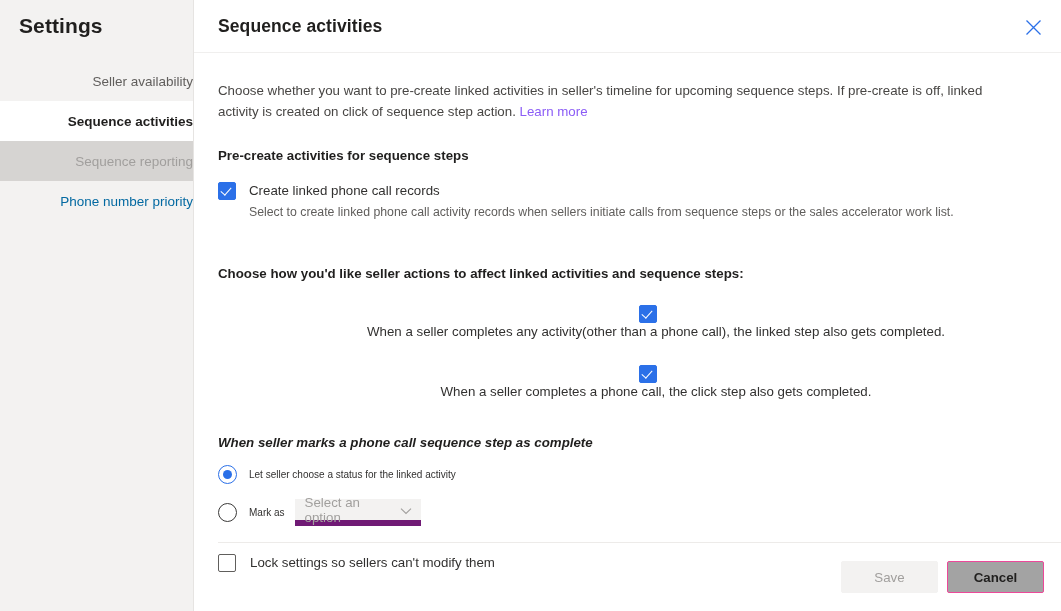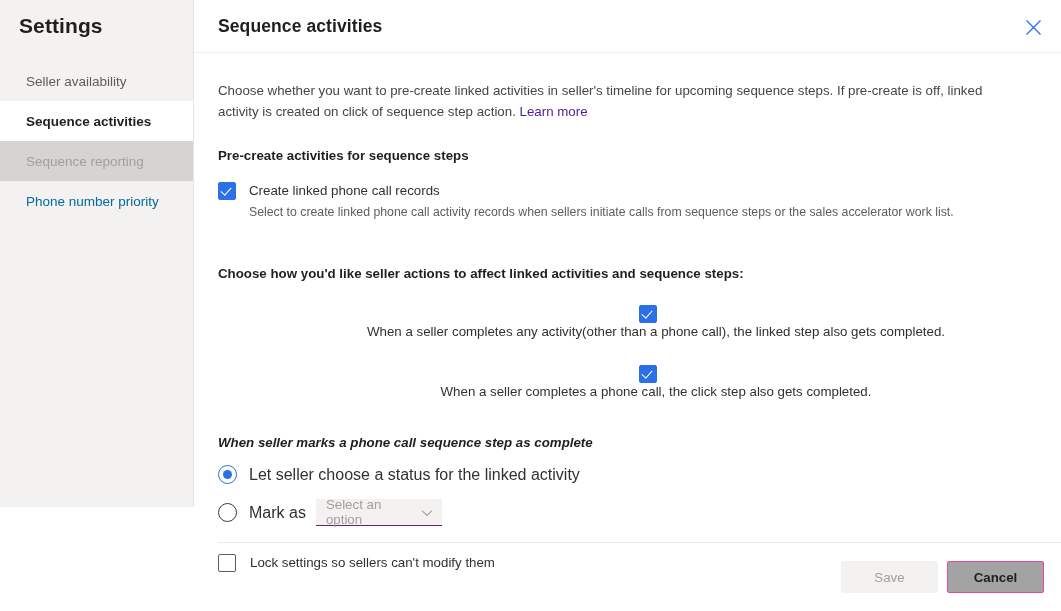--- a/index.html
+++ b/index.html
@@ -18,21 +18,21 @@
     display: flex;
     width: 1061px;
     height: 611px;
     position: relative;
   }
 
   
   .sidebar {
     width: 194px;
     min-width: 194px;
-    height: 507px;
+    height: 611px;
     background: #f3f2f1;
     border-right: 1px solid #e6e4e2;
     box-sizing: border-box;
     position: relative;
   }
   .settings-title {
     font-size: 21px;
     font-weight: bold;
     color: #201f1e;
     padding: 14px 0 0 19px;
@@ -44,20 +44,21 @@
   .nav-item {
     height: 40px;
     display: flex;
     align-items: center;
     padding-left: 26px;
     font-size: 13.5px;
     color: #605e5c;
     box-sizing: border-box;
     cursor: pointer;
     user-select: none;
+    justify-content: flex-end;
   }
   .nav-item.selected {
     background: #ffffff;
     color: #201f1e;
     font-weight: bold;
   }
   .nav-item.hovered {
     background: #d6d4d2;
     color: #a19f9d;
   }
@@ -109,21 +110,21 @@
   }
 
   .description {
     font-size: 13.3px;
     line-height: 21px;
     color: #484644;
     padding-top: 27px;
     max-width: 808px;
   }
   .link {
-    color: #4c1d95;
+    color: #8b5cf6;
     text-decoration: none;
     cursor: pointer;
   }
 
   .section-label {
     font-size: 13.3px;
     font-weight: bold;
     color: #201f1e;
     margin-top: 26px;
   }
@@ -246,32 +247,32 @@
   .radio.selected { border: 1.6px solid #2b70e8; background: #ffffff; }
   .radio.selected::after {
     content: "";
     width: 9px;
     height: 9px;
     border-radius: 50%;
     background: #2b70e8;
   }
   .radio.unselected { border: 1.6px solid #3b3a39; background: #ffffff; }
   .radio-label {
-    font-size: 16px;
+    font-size: 10px;
     color: #323130;
     margin-left: 12px;
   }
 
   .dropdown {
     margin-left: 10px;
     width: 126px;
     height: 27px;
     background: #f3f2f1;
     border: none;
-    border-bottom: 1px solid #701a75;
+    border-bottom: 6px solid #701a75;
     box-sizing: border-box;
     display: flex;
     align-items: center;
     justify-content: space-between;
     padding: 0 9px 0 10px;
     cursor: pointer;
   }
   .dropdown-text {
     font-size: 13.3px;
     color: #a19f9d;

